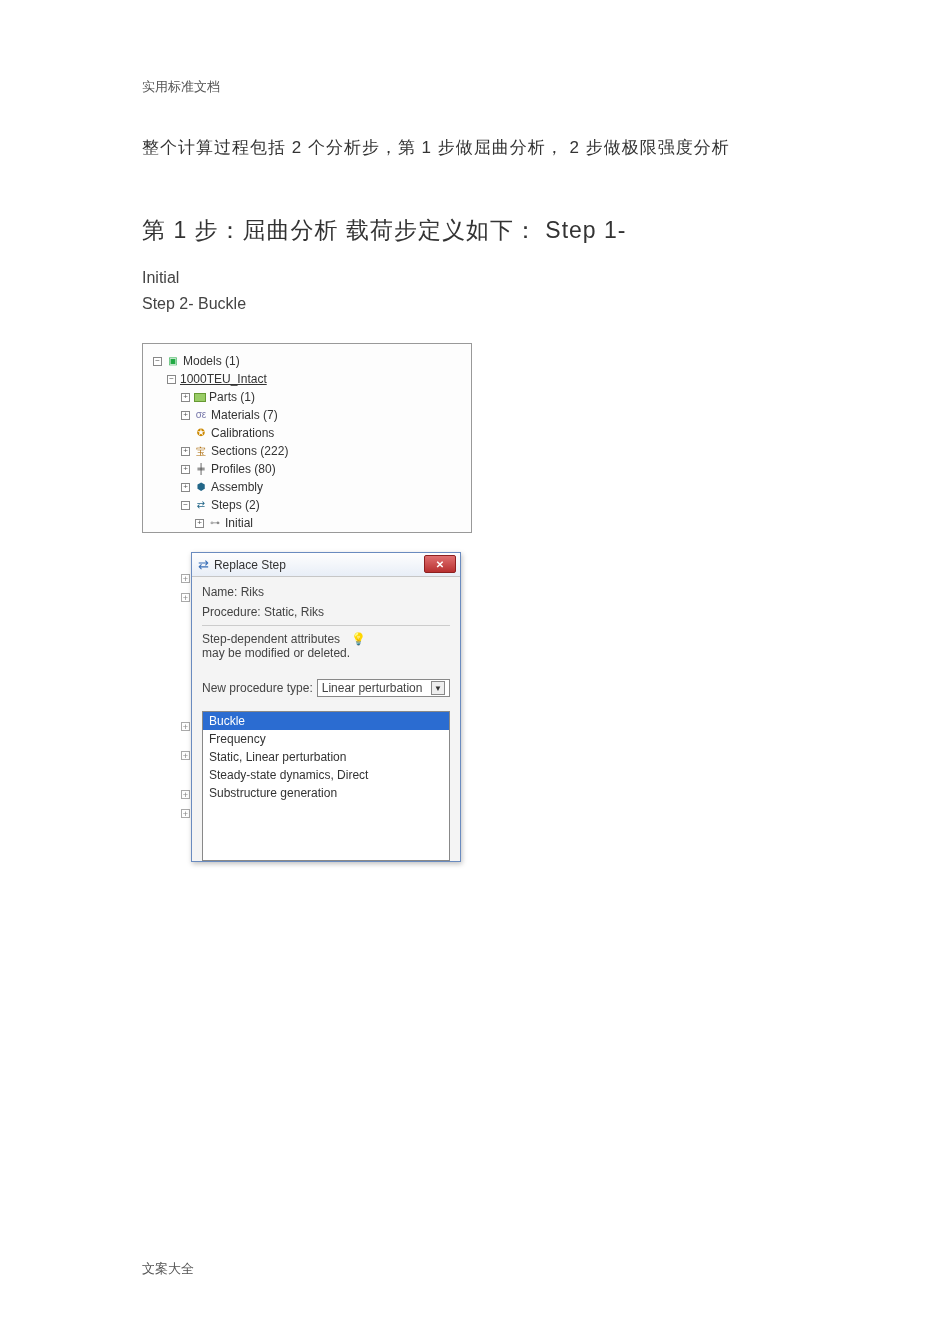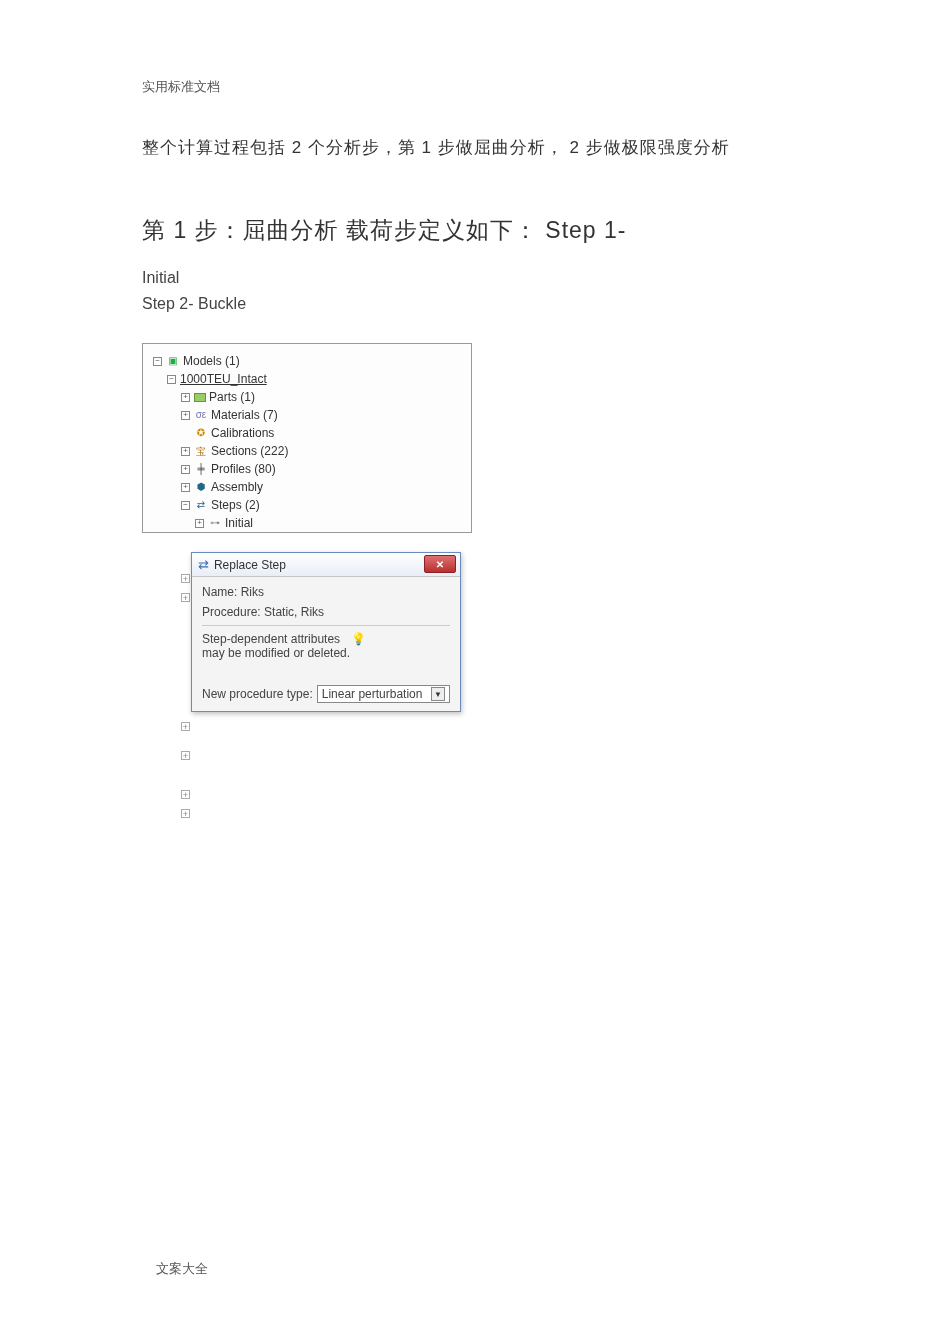--- a/index.html
+++ b/index.html
@@ -131,21 +131,21 @@
       font-weight: bold;
     }
     .dialog-body {
       padding: 8px 10px;
       background: #f4f4f4;
     }
     .prop-line { margin-bottom: 6px; font-size: 12px; color:#444; }
     .hr-line { border-top: 1px solid #ccc; margin: 6px 0; }
     .attr-line { font-size: 12px; color:#444; }
     .lightbulb { color:#cb8; margin-left:8px; }
-    .proc-row { display:flex; align-items:center; margin-top:25px; font-size:12px; color:#444;text-align:right; }
+    .proc-row { display:flex; align-items:center; margin-top:19px; font-size:12px; color:#444;text-align:right; }
     .proc-select {
       border: 1px solid #888;
       background: #fff;
       height: 18px;
       padding: 0 4px;
       margin-left: 4px;
       display:flex;
       align-items:center;
       flex: 1;
       justify-content: space-between;
@@ -191,21 +191,21 @@
       position:absolute;
       left:38px;
       top:230px;
       font-size:9px;
       color:#888;
       line-height:22px;
     }
     .side-handles div { border:1px solid #aaa; width:9px; height:9px; display:flex;align-items:center;justify-content:center; margin-bottom:10px;}
     .doc-footer {
       position: absolute;
-      left: 156px;
+      left: 142px;
       bottom: 60px;
       font-size: 13px;
       color: #555;
     }
   </style>
 </head>
 <body>
 
 <div class="doc-header">实用标准文档</div>
 
@@ -299,16 +299,23 @@
       </div>
       <div class="attr-line">may be modified or deleted.</div>
       <div class="proc-row">
         <span>New procedure type:</span>
         <div class="proc-select">
           <span>Linear perturbation</span>
           <span class="proc-arrow">▼</span>
         </div>
       </div>
     </div>
+    <div class="options-list">
+      <div class="opt-row opt-selected">Buckle</div>
+      <div class="opt-row">Frequency</div>
+      <div class="opt-row">Static, Linear perturbation</div>
+      <div class="opt-row">Steady-state dynamics, Direct</div>
+      <div class="opt-row">Substructure generation</div>
+    </div>
   </div>
 </div>
 
 <div class="doc-footer">文案大全</div>
 
 </body></html>

